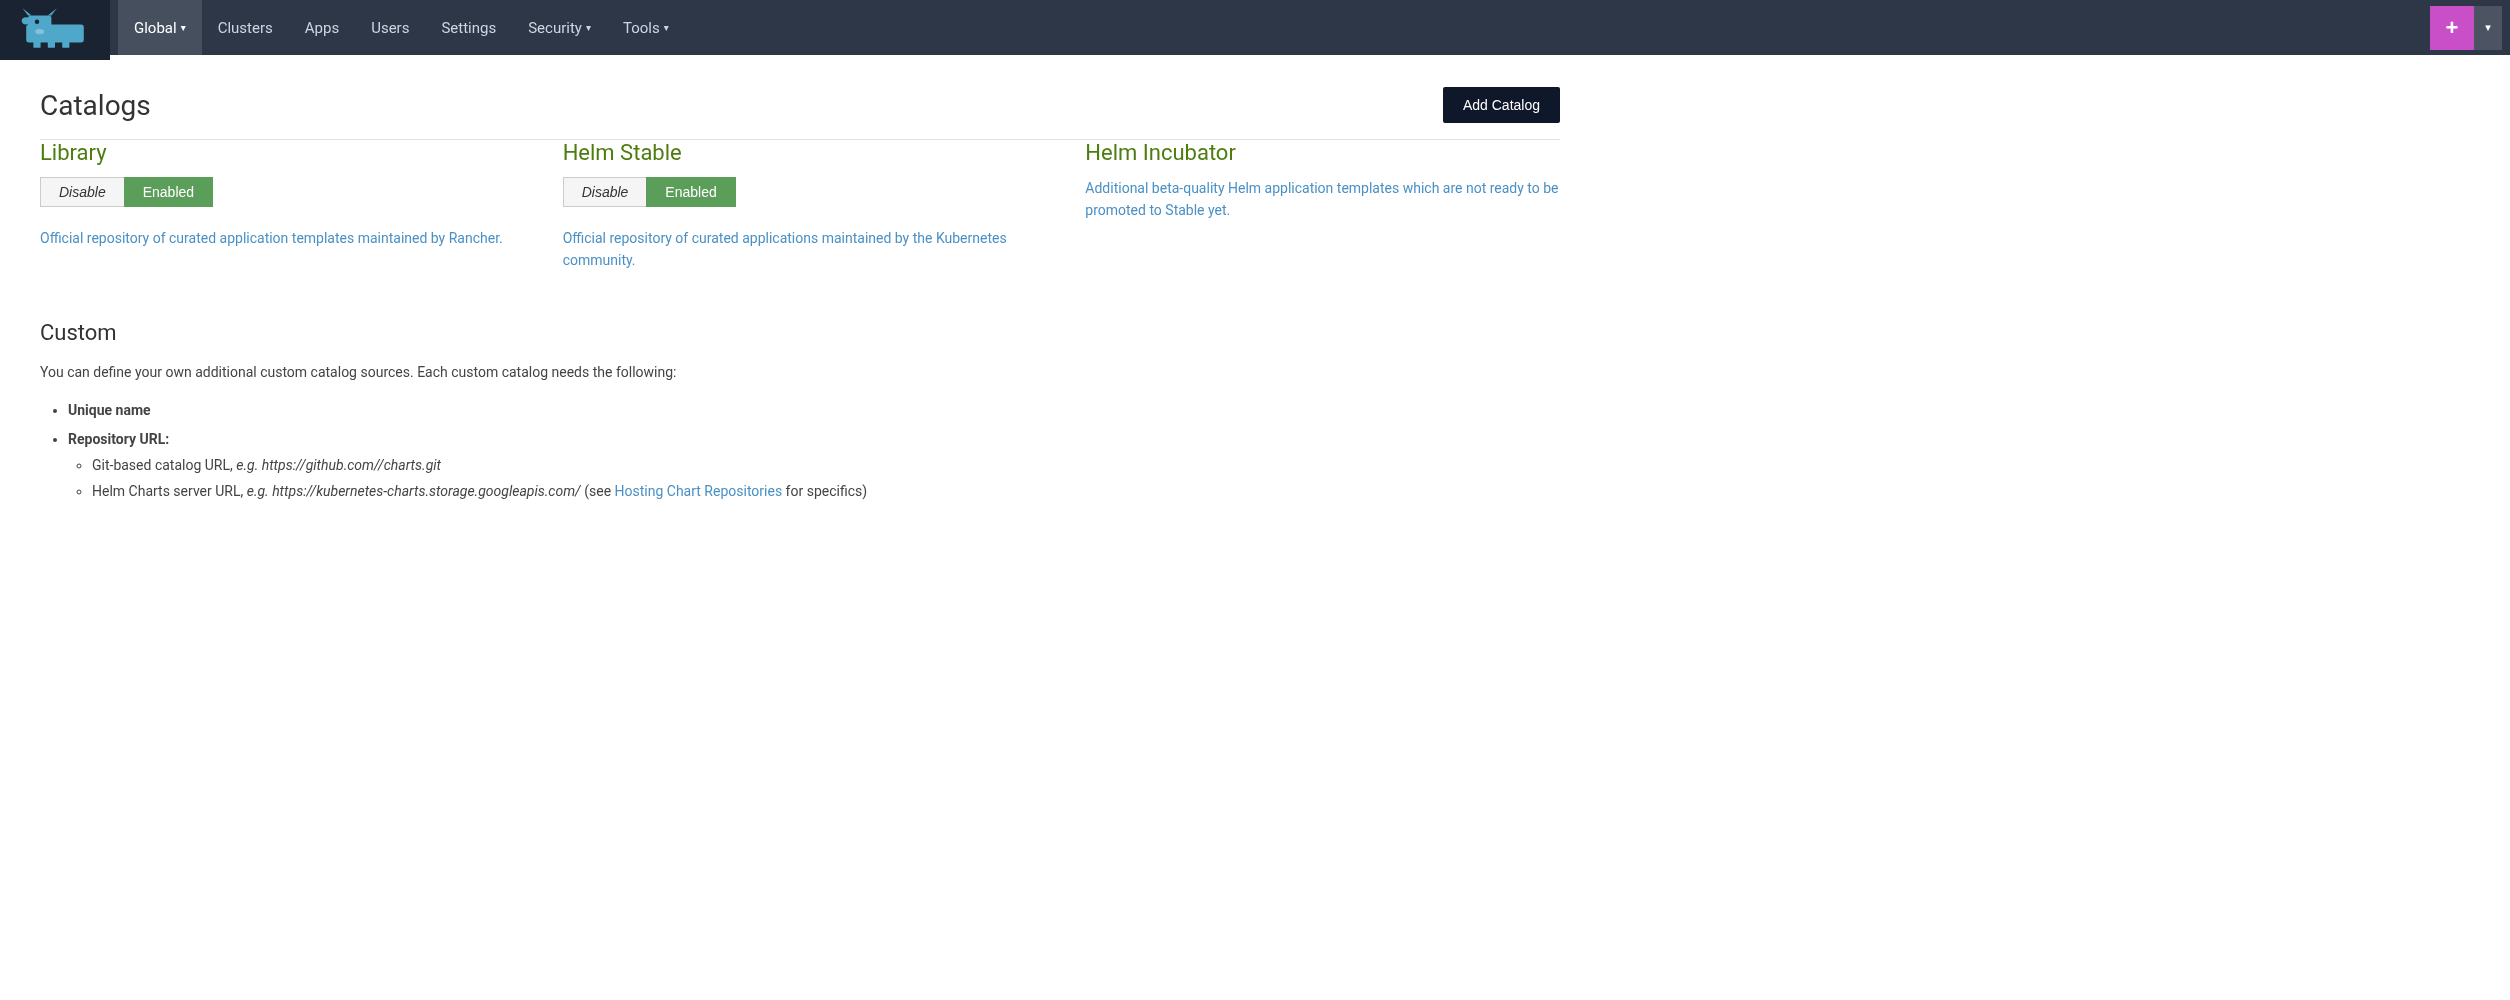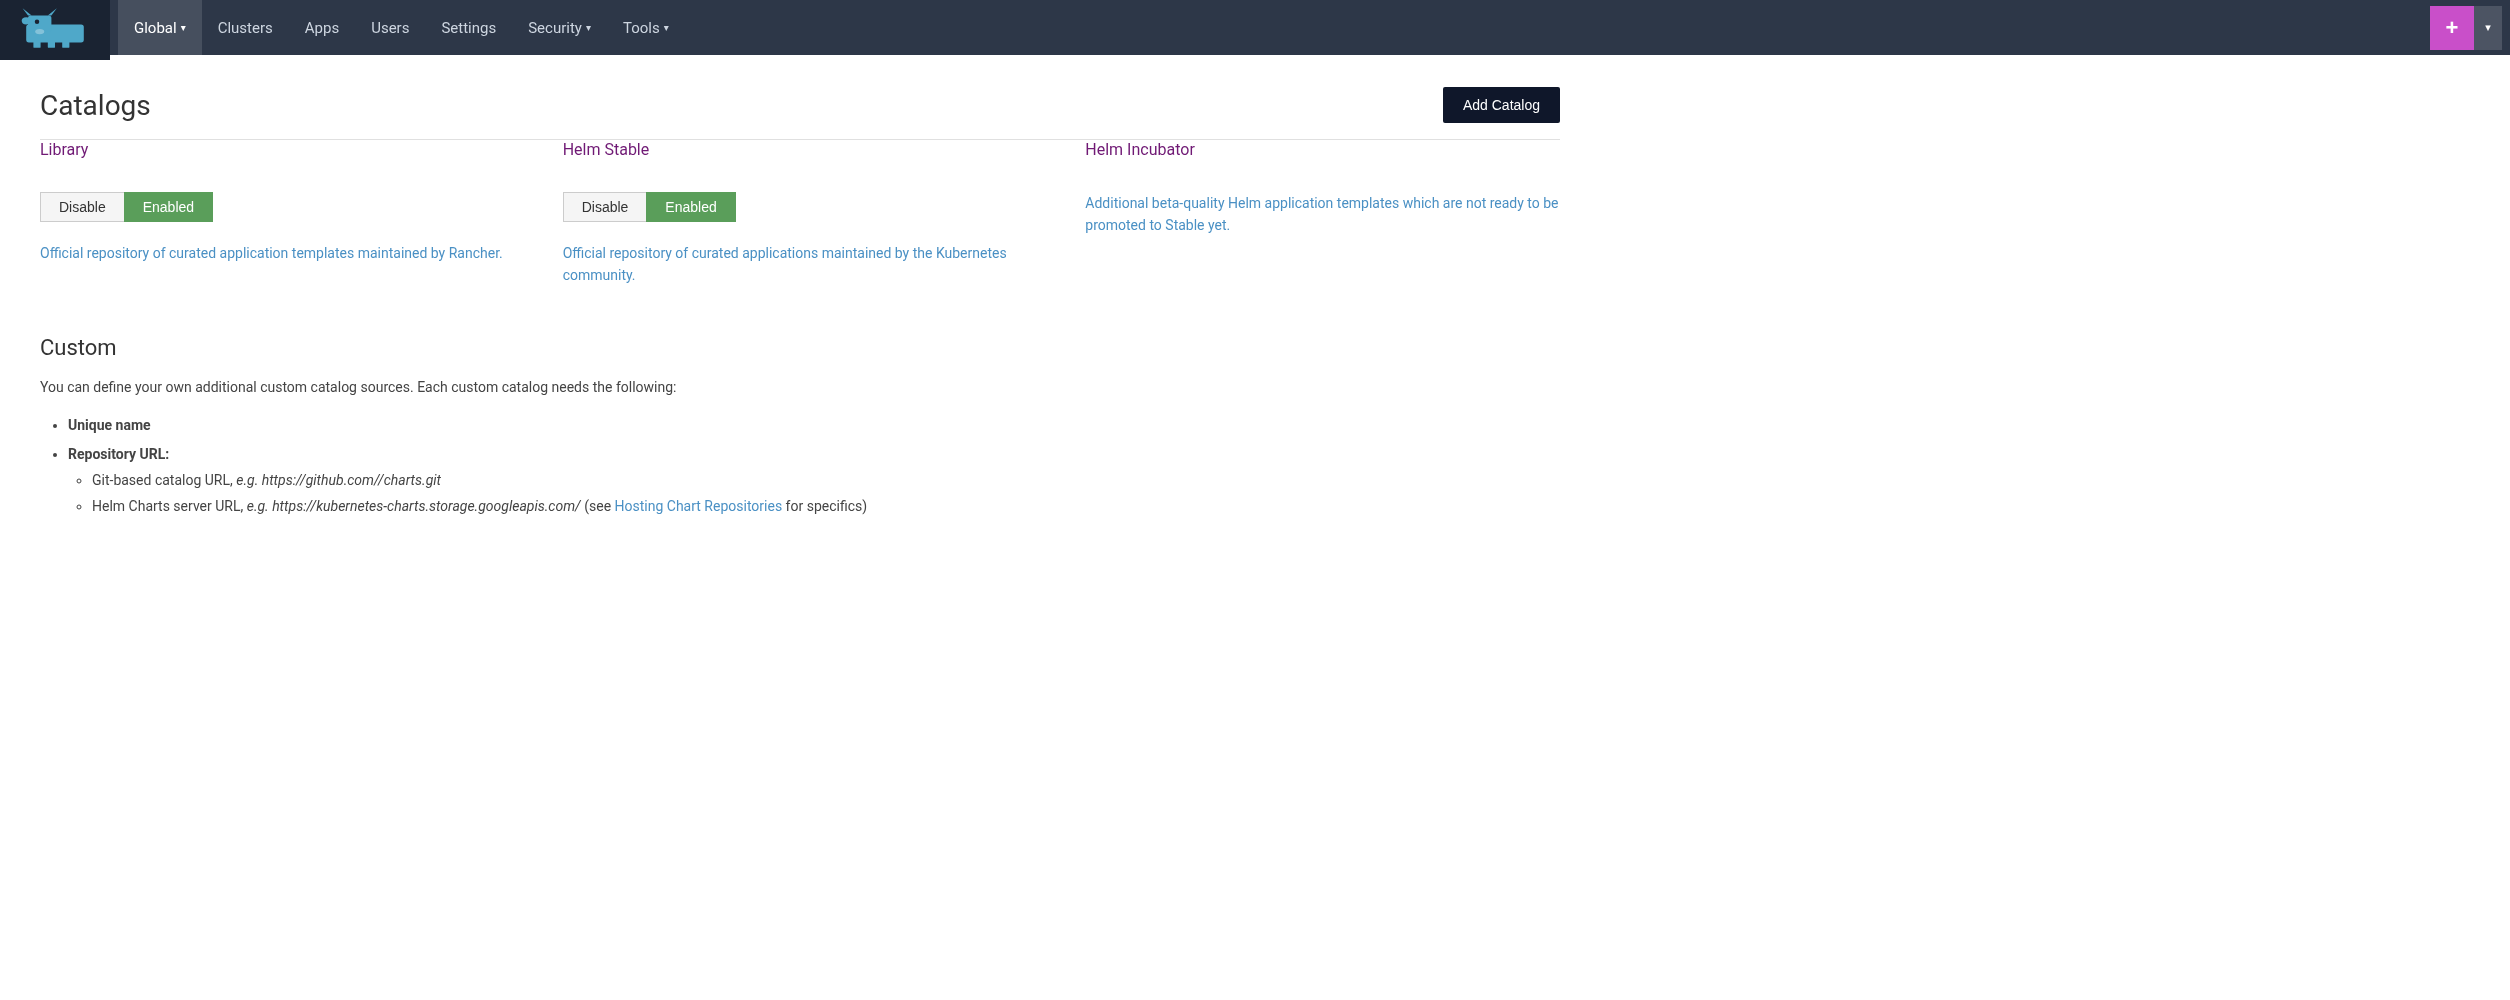--- a/index.html
+++ b/index.html
@@ -106,24 +106,24 @@
 
     
     .catalog-grid {
       display: grid;
       grid-template-columns: repeat(3, 1fr);
       gap: 0 48px;
       margin-bottom: 48px;
     }
     .catalog-card { padding: 0; }
     .catalog-name {
-      font-size: 16px;
+      font-size: 22px;
       font-weight: 400;
-      color: #701a75;
-      margin-bottom: 33px;
+      color: #4d7c0f;
+      margin-bottom: 12px;
     }
     .toggle-group {
       display: flex;
       margin-bottom: 20px;
     }
     .toggle-btn {
       padding: 6px 18px;
       font-size: 14px;
       border: 1px solid #ccc;
       cursor: pointer;
@@ -133,21 +133,21 @@
     .toggle-btn.active-enabled {
       background: #5a9e5a;
       color: #fff;
       border-color: #5a9e5a;
     }
     .toggle-btn.active-disabled {
       background: #2d3748;
       color: #fff;
       border-color: #2d3748;
     }
-    .toggle-btn:first-child { border-right: none; }
+    .toggle-btn:first-child { border-right: none; font-style: italic; }
     .catalog-desc {
       color: #4a90c4;
       font-size: 14px;
       line-height: 1.6;
     }
 
     
     .custom-section { }
     .section-title {
       font-size: 22px;

